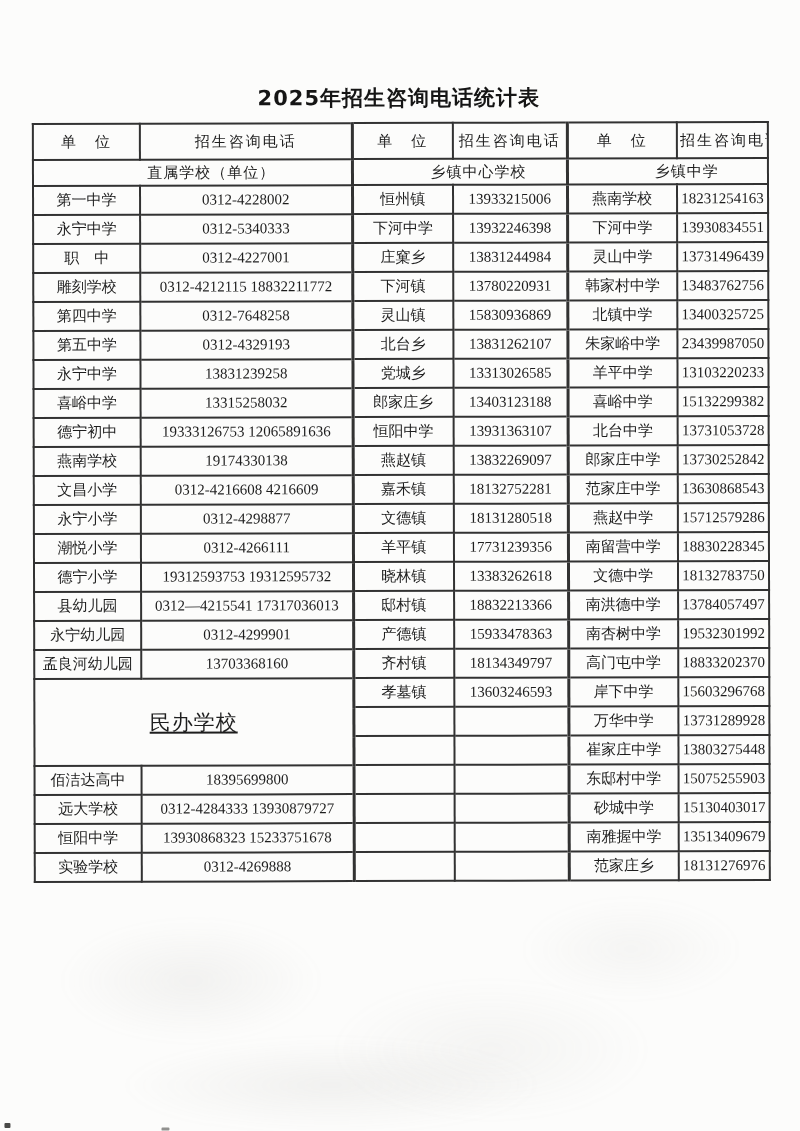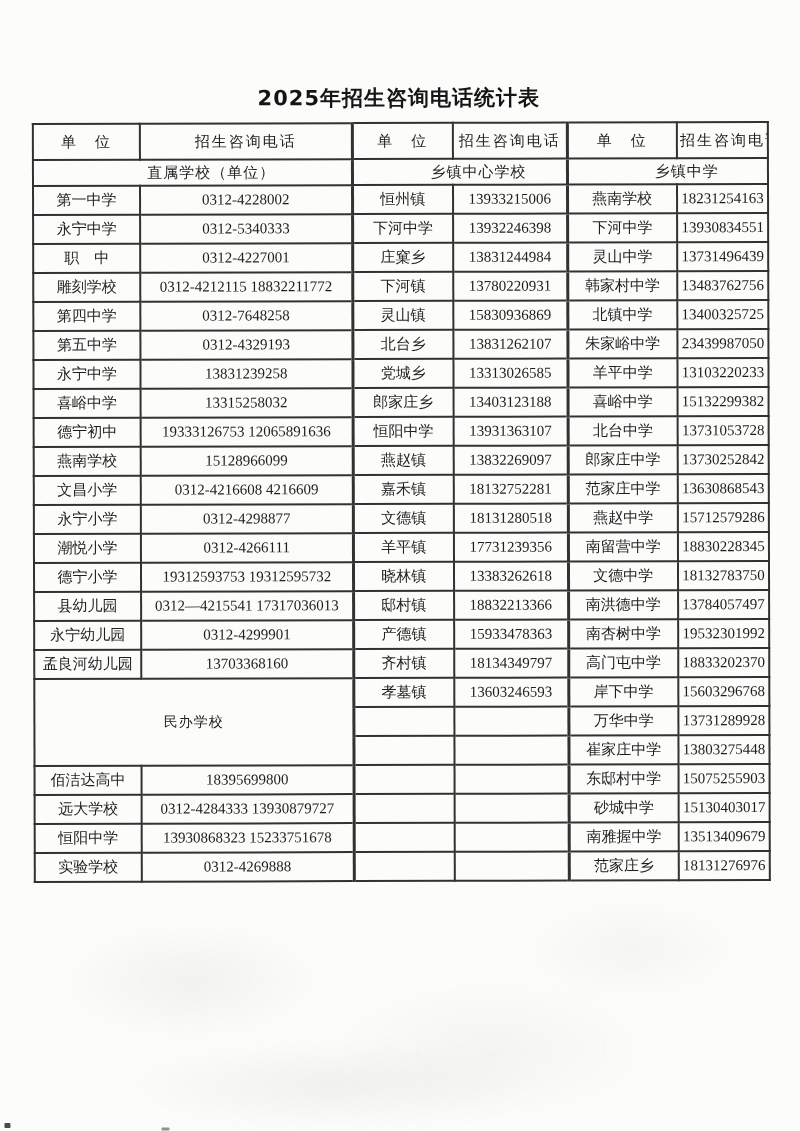--- a/index.html
+++ b/index.html
@@ -34,21 +34,21 @@
   .phone-table th,.phone-table td{
     border:2px solid var(--line);
     text-align:center;vertical-align:middle;
     padding:0 2px;overflow:hidden;white-space:nowrap;
     font-size:15px;font-weight:normal;
   }
   .phone-table thead tr.col-head-row th{height:34px;letter-spacing:2px;}
   .phone-table thead tr.section-row th{height:24px;letter-spacing:1px;padding-left:40px;}
   .phone-table tbody td{height:27px;}
   .phone-table .group-sep{border-left-width:3px;}
-  .phone-table td.merged-label{font-size:14px;letter-spacing:1px;}
+  .phone-table td.merged-label{font-size:21px;letter-spacing:1px;text-decoration:underline;}
   
   .noise{position:absolute;pointer-events:none;filter:blur(7px);}
   .n1{left:60px;top:920px;width:260px;height:120px;
       background:radial-gradient(closest-side,rgba(150,148,144,0.10),transparent);}
   .n2{left:330px;top:980px;width:320px;height:140px;
       background:radial-gradient(closest-side,rgba(150,148,144,0.08),transparent);}
   .n3{left:120px;top:1040px;width:420px;height:90px;
       background:radial-gradient(closest-side,rgba(140,138,134,0.10),transparent);}
   .n4{left:520px;top:900px;width:220px;height:100px;
       background:radial-gradient(closest-side,rgba(150,148,144,0.07),transparent);}
@@ -155,21 +155,21 @@
         <tr>
           <td>德宁初中</td>
           <td>19333126753 12065891636</td>
           <td class="group-sep">恒阳中学</td>
           <td>13931363107</td>
           <td class="group-sep">北台中学</td>
           <td>13731053728</td>
         </tr>
         <tr>
           <td>燕南学校</td>
-          <td>15128966099</td>
+          <td>19174330138</td>
           <td class="group-sep">燕赵镇</td>
           <td>13832269097</td>
           <td class="group-sep">郎家庄中学</td>
           <td>13730252842</td>
         </tr>
         <tr>
           <td>文昌小学</td>
           <td>0312-4216608 4216609</td>
           <td class="group-sep">嘉禾镇</td>
           <td>18132752281</td>

